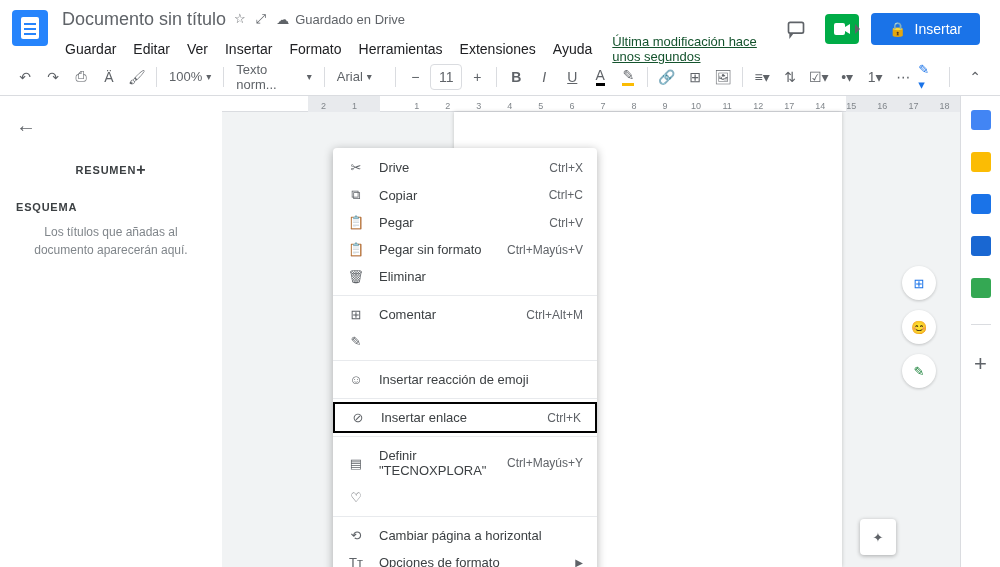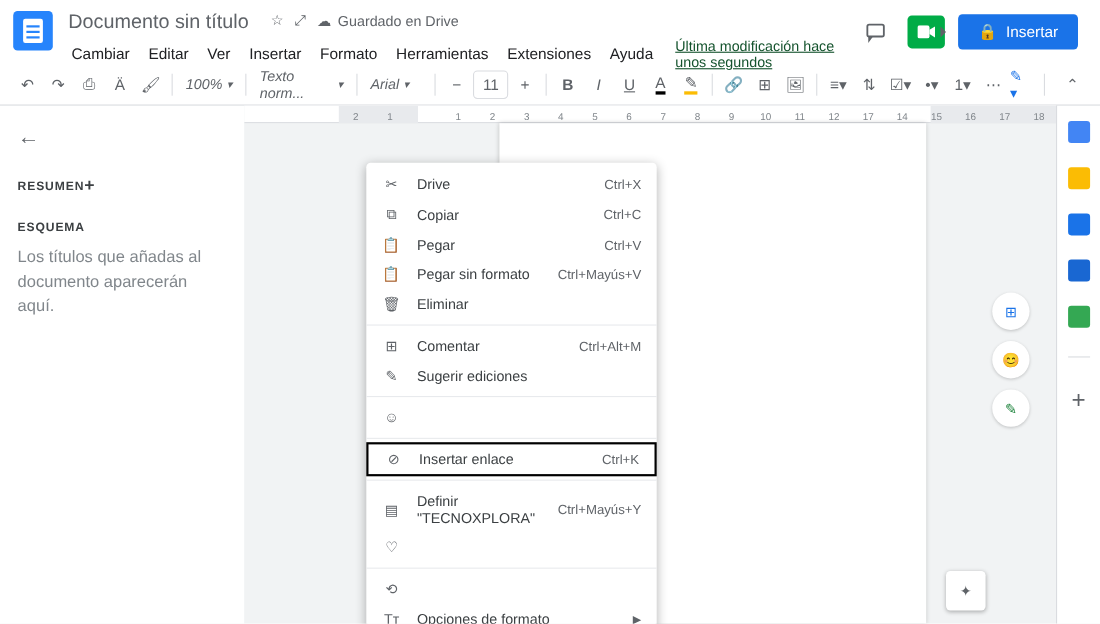--- a/index.html
+++ b/index.html
@@ -6,50 +6,50 @@
 body { width: 1000px; height: 567px; background: #fff; overflow: hidden; position: relative; font-size: 13px; color: #3c4043; }
 
 
 .header { display: flex; align-items: flex-start; padding: 8px 12px 0 12px; height: 58px; }
 .doc-icon { width: 36px; height: 36px; background: #2684fc; border-radius: 4px; display: flex; align-items: center; justify-content: center; margin-right: 10px; margin-top: 2px;}
 .doc-icon-inner { width: 18px; height: 22px; background: #fff; border-radius: 2px; position: relative; }
 .doc-icon-inner::before, .doc-icon-inner::after { content:""; position:absolute; height:2px; background:#2684fc; left:3px; right:3px;}
 .doc-icon-inner::before { top:6px;}
 .doc-icon-inner::after { top:11px; box-shadow: 0 5px 0 #2684fc;}
 .header-main { flex: 1; }
-.title-row { display: flex; align-items: center; gap: 16px; height: 22px;}
+.title-row { display: flex; align-items: center; gap: 4px; height: 22px;}
 .doc-title { font-size: 18px; color: #5f6368; padding: 0 4px;}
 .title-icons { display: flex; gap: 10px; color: #5f6368; }
 .save-status { display:flex; align-items:center; gap:6px; color:#5f6368; font-size:13px;}
 .menu-row { display: flex; gap: 3px; margin-top: 4px; align-items:center;}
 .menu-item { padding: 4px 7px; font-size: 14px; color: #202124; cursor: pointer; border-radius: 4px;}
 .last-edit { margin-left: 10px; font-size: 13px; color: #14532d; text-decoration: underline;}
 .header-right { display: flex; align-items: center; gap: 12px; padding-right: 8px; padding-top:4px;}
 .icon-btn { width: 34px; height: 34px; display: flex; align-items: center; justify-content: center; border-radius: 50%; color: #5f6368; cursor: pointer; }
 .meet-btn { background:#00ac47; width:34px; height:30px; border-radius:4px; position:relative; display:flex; align-items:center; justify-content:center;}
 .meet-btn svg{ fill:#fff;}
 .meet-btn::after{content:""; position:absolute; right:-6px; top:50%; transform:translateY(-50%); border:5px solid transparent; border-left-color:#5f6368;}
 .share-btn { background: #1a73e8; color: #fff; padding: 8px 18px; border-radius: 4px; display: flex; align-items: center; gap: 8px; font-size: 14px; cursor: pointer; }
 
 
 .toolbar { display: flex; align-items: center; padding: 4px 12px; border-bottom: 1px solid #dadce0; gap: 2px; height:38px;}
 .tool-btn { min-width: 26px; height: 26px; display: flex; align-items: center; justify-content: center; border-radius: 4px; color: #5f6368; cursor: pointer; font-size: 14px; padding:0 4px;}
 .tool-sep { width: 1px; height: 20px; background: #dadce0; margin: 0 4px; }
-.tool-select { height: 26px; padding: 0 6px; border: none; background: transparent; color: #5f6368; font-size: 13px; display:flex; align-items:center; gap:4px; cursor:pointer;font-style:italic;}
+.tool-select { height: 26px; padding: 0 6px; border: none; background: transparent; color: #5f6368; font-size: 13px; display:flex; align-items:center; gap:4px; cursor:pointer;}
 .tool-select::after{content:"▾"; font-size:10px;}
 .toolbar-right { margin-left: auto; display: flex; align-items: center; gap: 8px; }
 .edit-mode { display:flex; align-items:center; color:#1a73e8; gap:4px;}
 
 
 .main { display: flex; height: calc(100% - 96px); }
 .sidebar-left { width: 222px; padding: 12px 16px; }
 .back-arrow { font-size: 20px; color: #5f6368; padding: 6px 0; cursor:pointer;}
-.side-heading { display:flex; justify-content:flex-start; align-items:center; font-size:11px; font-weight:bold; color:#3c4043; letter-spacing:0.8px; margin-top:18px;}
+.side-heading { display:flex; justify-content:center; align-items:center; font-size:11px; font-weight:bold; color:#3c4043; letter-spacing:0.8px; margin-top:18px;}
 .side-sub { font-size:11px; font-weight:bold; color:#3c4043; letter-spacing:0.8px; margin-top:22px;}
-.side-hint { font-size:15px; color:#80868b; margin-top:10px; line-height:1.5;}
+.side-hint { font-size:12px; color:#80868b; margin-top:10px; line-height:1.5;text-align:center;}
 
 .doc-area { flex:1; background:#f1f3f4; position:relative; overflow:hidden;}
 .ruler { height:16px; background:#fff; border-bottom:1px solid #dadce0; display:flex; align-items:flex-end; padding-left:86px; gap:0;}
 .ruler-tick { width:34px; font-size:9px; color:#80868b; text-align:center; position:relative;}
 .ruler-margin { position:absolute; top:0; left:86px; width:72px; height:16px; background:#e8eaed;}
 .ruler-margin.r2 { left:auto; right:0; width:114px;}
 
 .page { position:absolute; left:232px; right:118px; top:16px; bottom:0; background:#fff; box-shadow: 0 0 4px rgba(0,0,0,0.2);}
 .sel-text { position:absolute; left:82px; top:84px; font-size:14px; color:#202124;}
 
@@ -84,21 +84,21 @@
       <div class="title-icons">
         <span>☆</span>
         <span>⤢</span>
         <span class="save-status">
           <span>☁</span>
           <span>Guardado en Drive</span>
         </span>
       </div>
     </div>
     <div class="menu-row" id="menu-row">
-    <div class="menu-item">Cambiar</div>
+    <div class="menu-item">Guardar</div>
         <div class="menu-item">Editar</div>
         <div class="menu-item">Ver</div>
         <div class="menu-item">Insertar</div>
         <div class="menu-item">Formato</div>
         <div class="menu-item">Herramientas</div>
         <div class="menu-item">Extensiones</div>
         <div class="menu-item">Ayuda</div>
         <span class="last-edit">Última modificación hace unos segundos</span>
       </div>
   </div>
@@ -251,43 +251,44 @@
       <span class="ctx-label">Eliminar</span>
     </div>
     <div class="ctx-sep"></div>
     <div class="ctx-item">
       <span class="ctx-icon">⊞</span>
       <span class="ctx-label">Comentar</span>
       <span class="ctx-shortcut">Ctrl+Alt+M</span>
     </div>
     <div class="ctx-item">
       <span class="ctx-icon">✎</span>
-      <span class="ctx-label">Sugerir ediciones</span>
     </div>
     <div class="ctx-sep"></div>
     <div class="ctx-item">
       <span class="ctx-icon">☺</span>
+      <span class="ctx-label">Insertar reacción de emoji</span>
     </div>
     <div class="ctx-sep"></div>
     <div class="ctx-item highlighted">
       <span class="ctx-icon">⊘</span>
       <span class="ctx-label">Insertar enlace</span>
       <span class="ctx-shortcut">Ctrl+K</span>
     </div>
     <div class="ctx-sep"></div>
     <div class="ctx-item">
       <span class="ctx-icon">▤</span>
       <span class="ctx-label">Definir "TECNOXPLORA"</span>
       <span class="ctx-shortcut">Ctrl+Mayús+Y</span>
     </div>
     <div class="ctx-item">
       <span class="ctx-icon">♡</span>
     </div>
     <div class="ctx-sep"></div>
     <div class="ctx-item">
       <span class="ctx-icon">⟲</span>
+      <span class="ctx-label">Cambiar página a horizontal</span>
     </div>
     <div class="ctx-item">
       <span class="ctx-icon">Tт</span>
       <span class="ctx-label">Opciones de formato</span>
       <span class="ctx-arrow">▶</span>
     </div>
   </div>
 
 </body></html>

